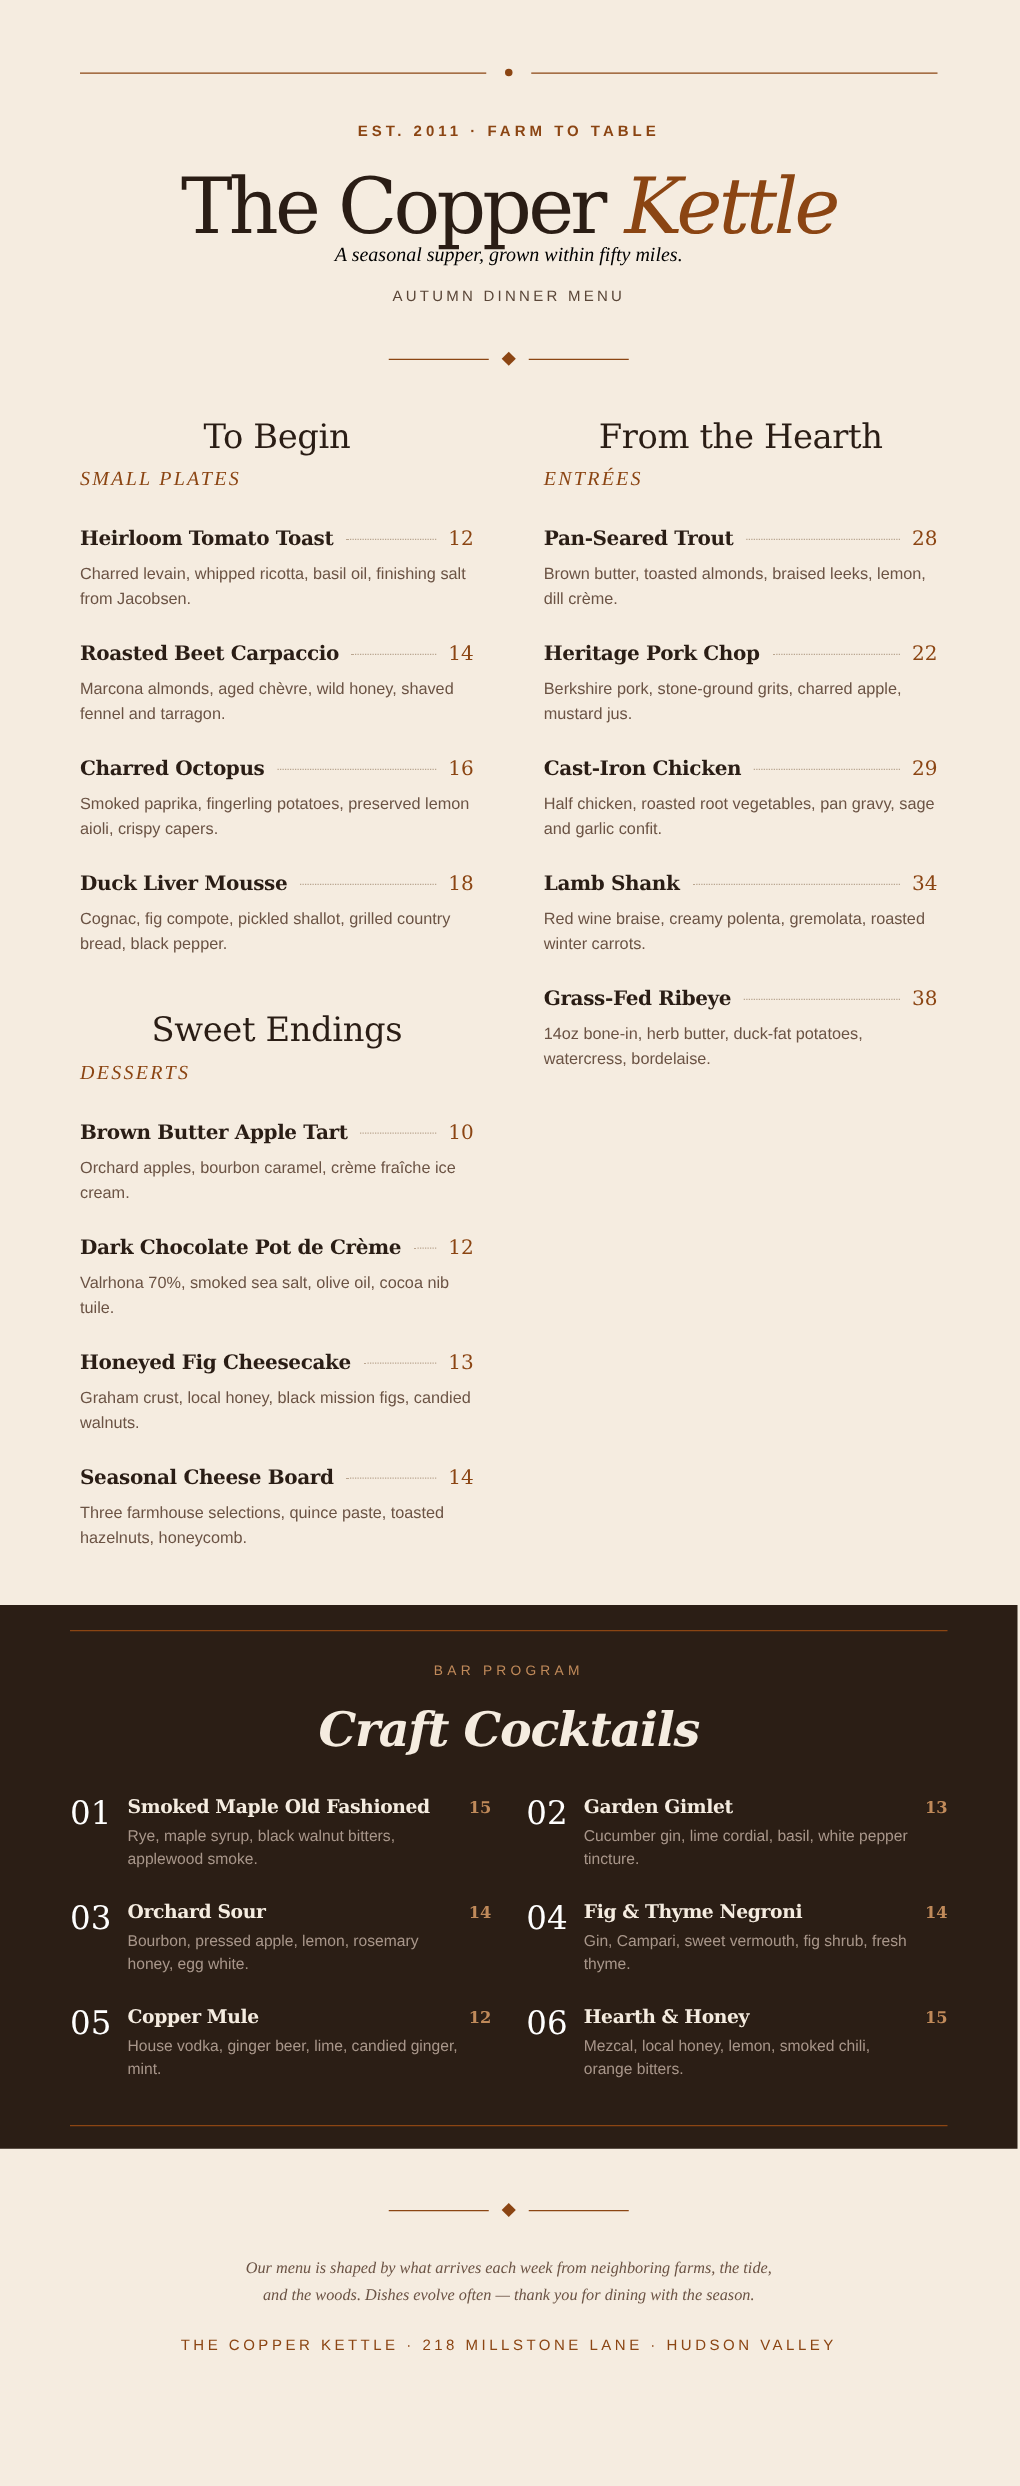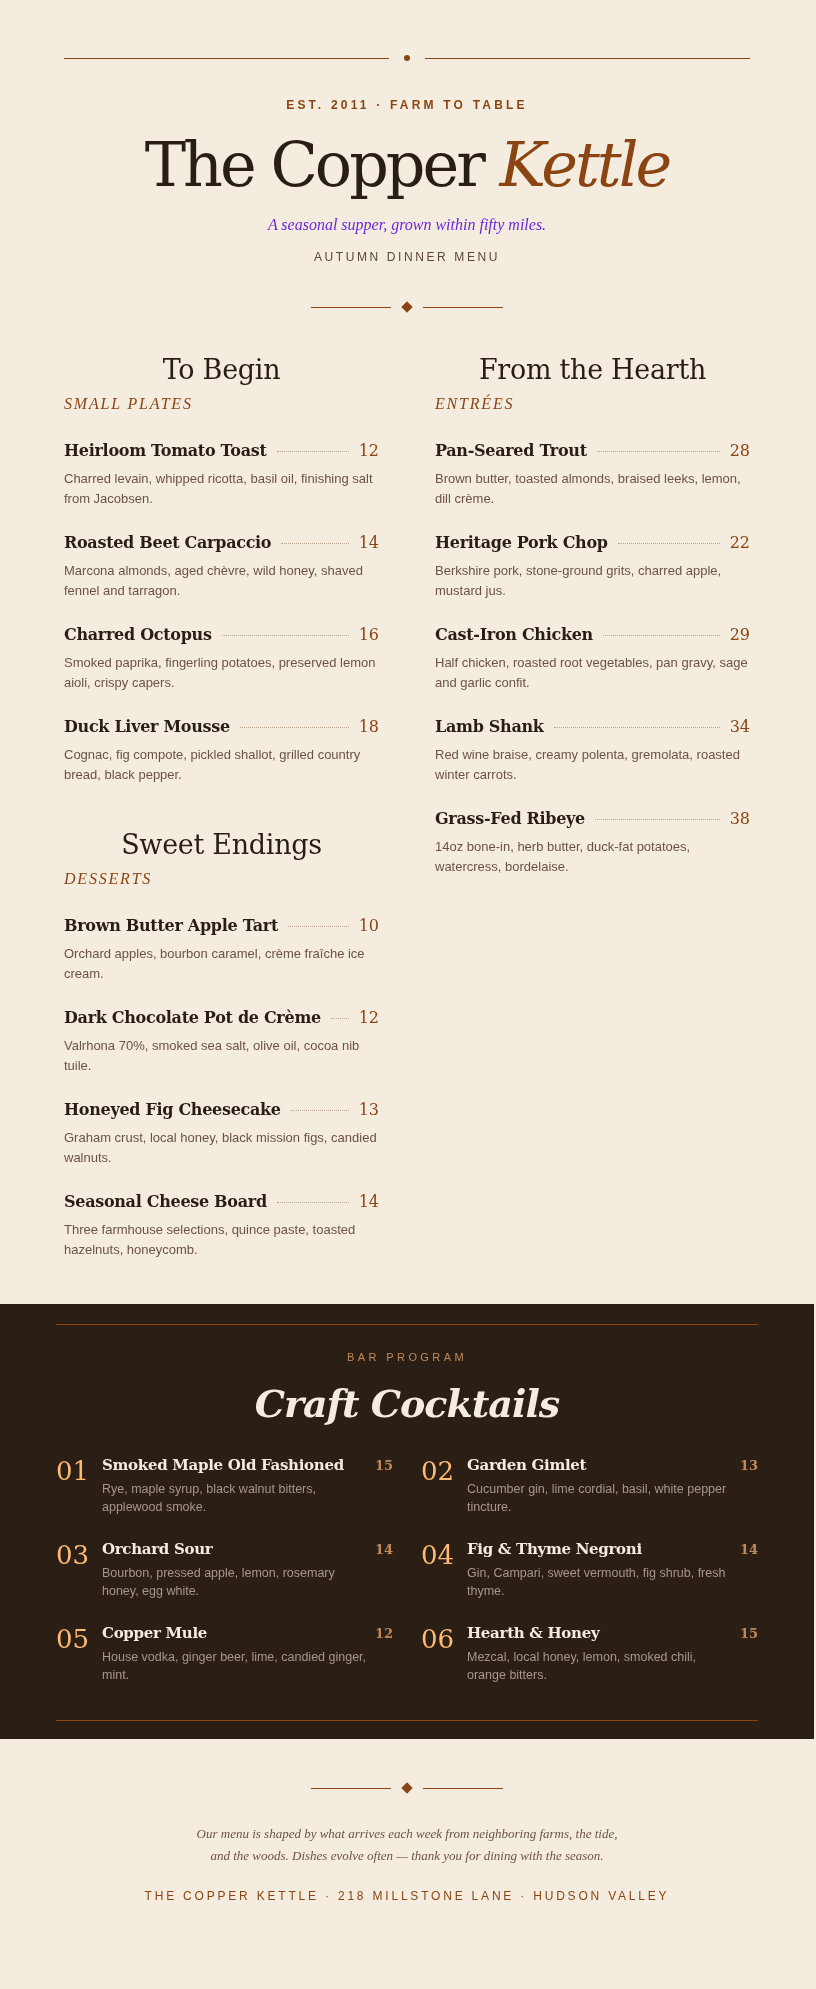--- a/index.html
+++ b/index.html
@@ -12,21 +12,21 @@
   .header { padding-top: 52px; text-align: center; }
   .top-rule { position: relative; height: 10px; margin: 0 64px; }
   .top-rule .line { position: absolute; top: 6px; height: 1px; background: #8b4513; width: calc(50% - 18px); }
   .top-rule .line.l { left: 0; }
   .top-rule .line.r { right: 0; }
   .top-rule .dot { position: absolute; left: 50%; top: 3px; width: 6px; height: 6px; margin-left: -3px; border-radius: 50%; background: #8b4513; }
 
   .est { margin-top: 36px; font-size: 12px; letter-spacing: 3.2px; color: #8b4513; font-weight: 700; }
   .title { margin-top: 22px; font-family: "DejaVu Serif", serif; font-size: 62px; line-height: 1; letter-spacing: -3px; color: #2a1d15; font-weight: normal; }
   .title .accent { color: #8b4513; font-style: italic; }
-  .tagline { margin-top: 20px; font-family: "Liberation Serif", serif; font-style: italic; font-size: 16px; color: #6d28d9; }
+  .tagline { font-family: "Liberation Serif", serif; font-style: italic; font-size: 16px; color: #000000; }
   .menu-label { margin-top: 16px; font-size: 12px; letter-spacing: 2.6px; color: #5a4638; }
 
   .diamond-rule { position: relative; width: 192px; height: 12px; margin: 38px auto 0; }
   .diamond-rule .line { position: absolute; top: 5px; height: 1px; background: #8b4513; width: 80px; }
   .diamond-rule .line.l { left: 0; }
   .diamond-rule .line.r { right: 0; }
   .diamond-rule .diamond { position: absolute; left: 50%; top: 1px; width: 8px; height: 8px; margin-left: -4px; background: #8b4513; transform: rotate(45deg); }
 
   
   .columns { display: flex; padding: 0 64px; margin-top: 40px; gap: 56px; }
@@ -42,21 +42,21 @@
   .price { font-family: "DejaVu Serif", serif; font-size: 16px; color: #8b4513; }
   .item-desc { margin-top: 9px; font-size: 13px; line-height: 20px; color: #6b5344; }
 
   
   .bar { background: #2b1e15; padding: 20px 56px 18px; margin-top: 0; }
   .bar-rule { height: 1px; background: #8b4513; }
   .bar-eyebrow { margin-top: 26px; text-align: center; font-size: 11px; letter-spacing: 3.4px; color: #c08a5a; }
   .bar-title { margin-top: 18px; text-align: center; font-family: "DejaVu Serif", serif; font-style: italic; font-size: 38px; color: #f5ece0; letter-spacing: -1px; }
   .cocktails { display: grid; grid-template-columns: 1fr 1fr; column-gap: 28px; margin-top: 30px; padding: 0 0 0 0; }
   .cocktail { display: flex; margin-bottom: 24px; }
-  .c-num { font-family: "DejaVu Serif", serif; font-size: 26px; color: #fdba74; width: 46px; line-height: 1; padding-top: 2px; font-weight: normal; }
+  .c-num { font-family: "DejaVu Serif", serif; font-size: 26px; color: #ffffff; width: 46px; line-height: 1; padding-top: 2px; font-weight: normal; }
   .c-body { flex: 1; }
   .c-row { display: flex; justify-content: space-between; align-items: baseline; }
   .c-name { font-family: "DejaVu Serif", serif; font-weight: bold; font-size: 15px; color: #f5ece0; letter-spacing: -0.3px; }
   .c-price { font-family: "DejaVu Serif", serif; font-size: 13px; color: #c08a5a; font-weight: bold; }
   .c-desc { margin-top: 6px; font-size: 12.5px; line-height: 18px; color: #a8968a; max-width: 270px; }
   .bar-rule.bottom { margin-top: 12px; }
 
   
   .footer { text-align: center; padding: 44px 0 50px; }
   .footer .diamond-rule { margin-top: 0; }

